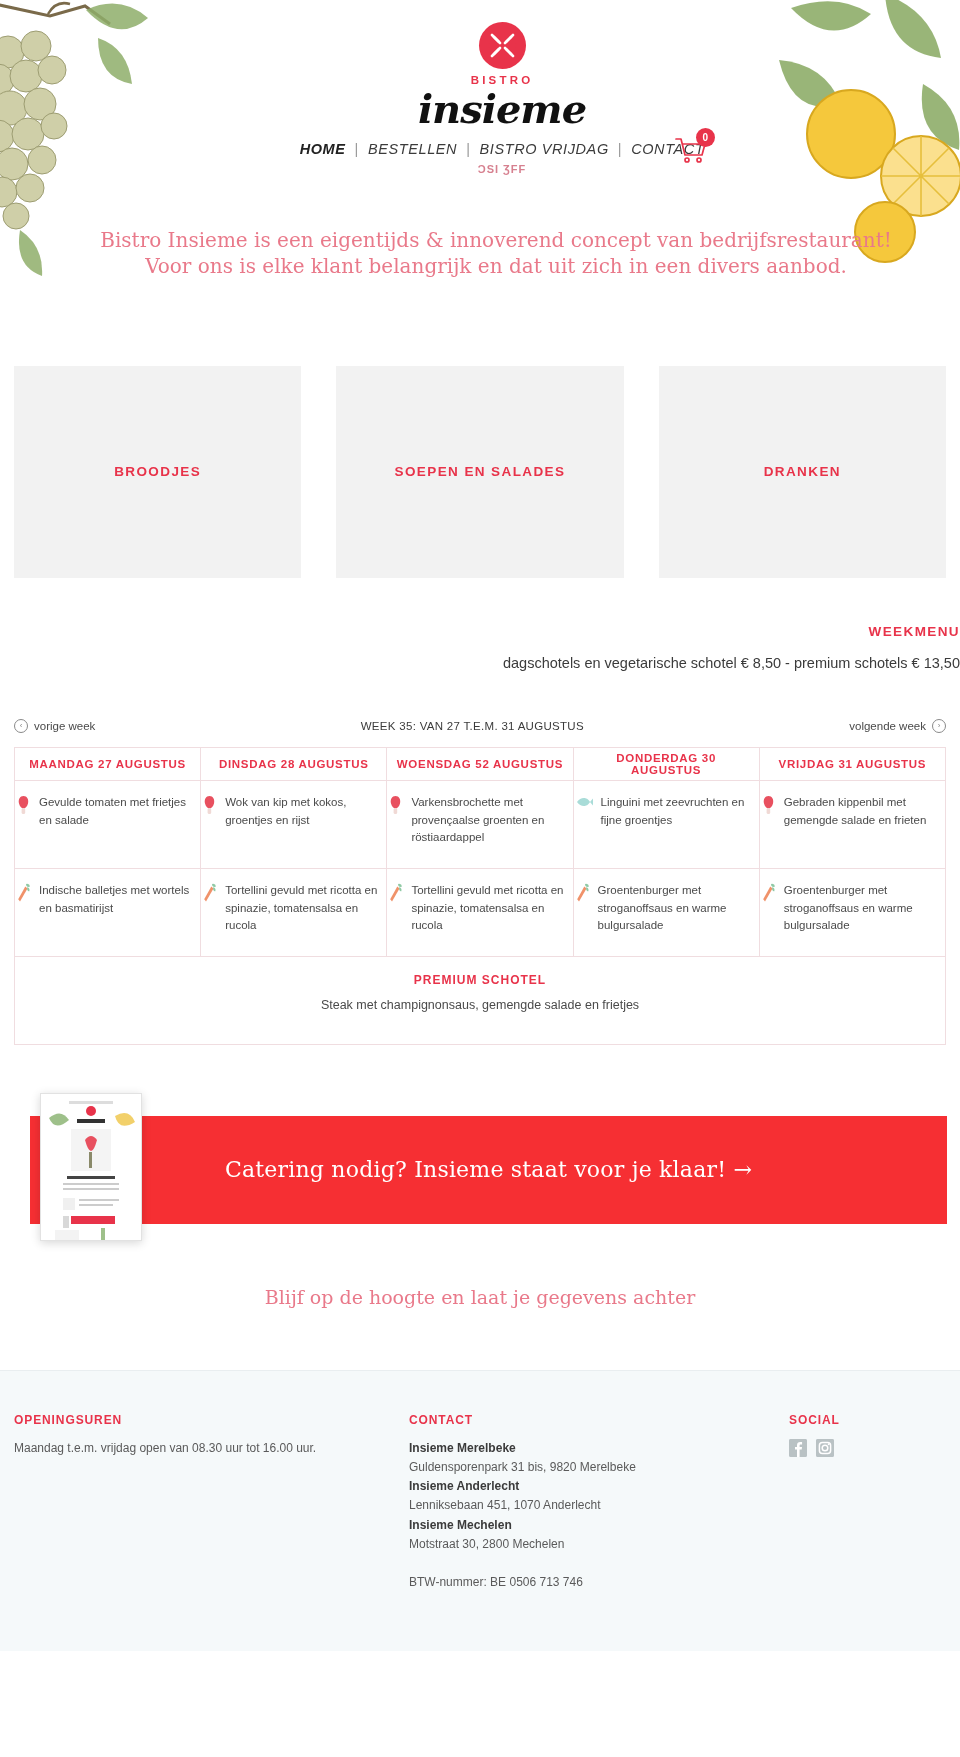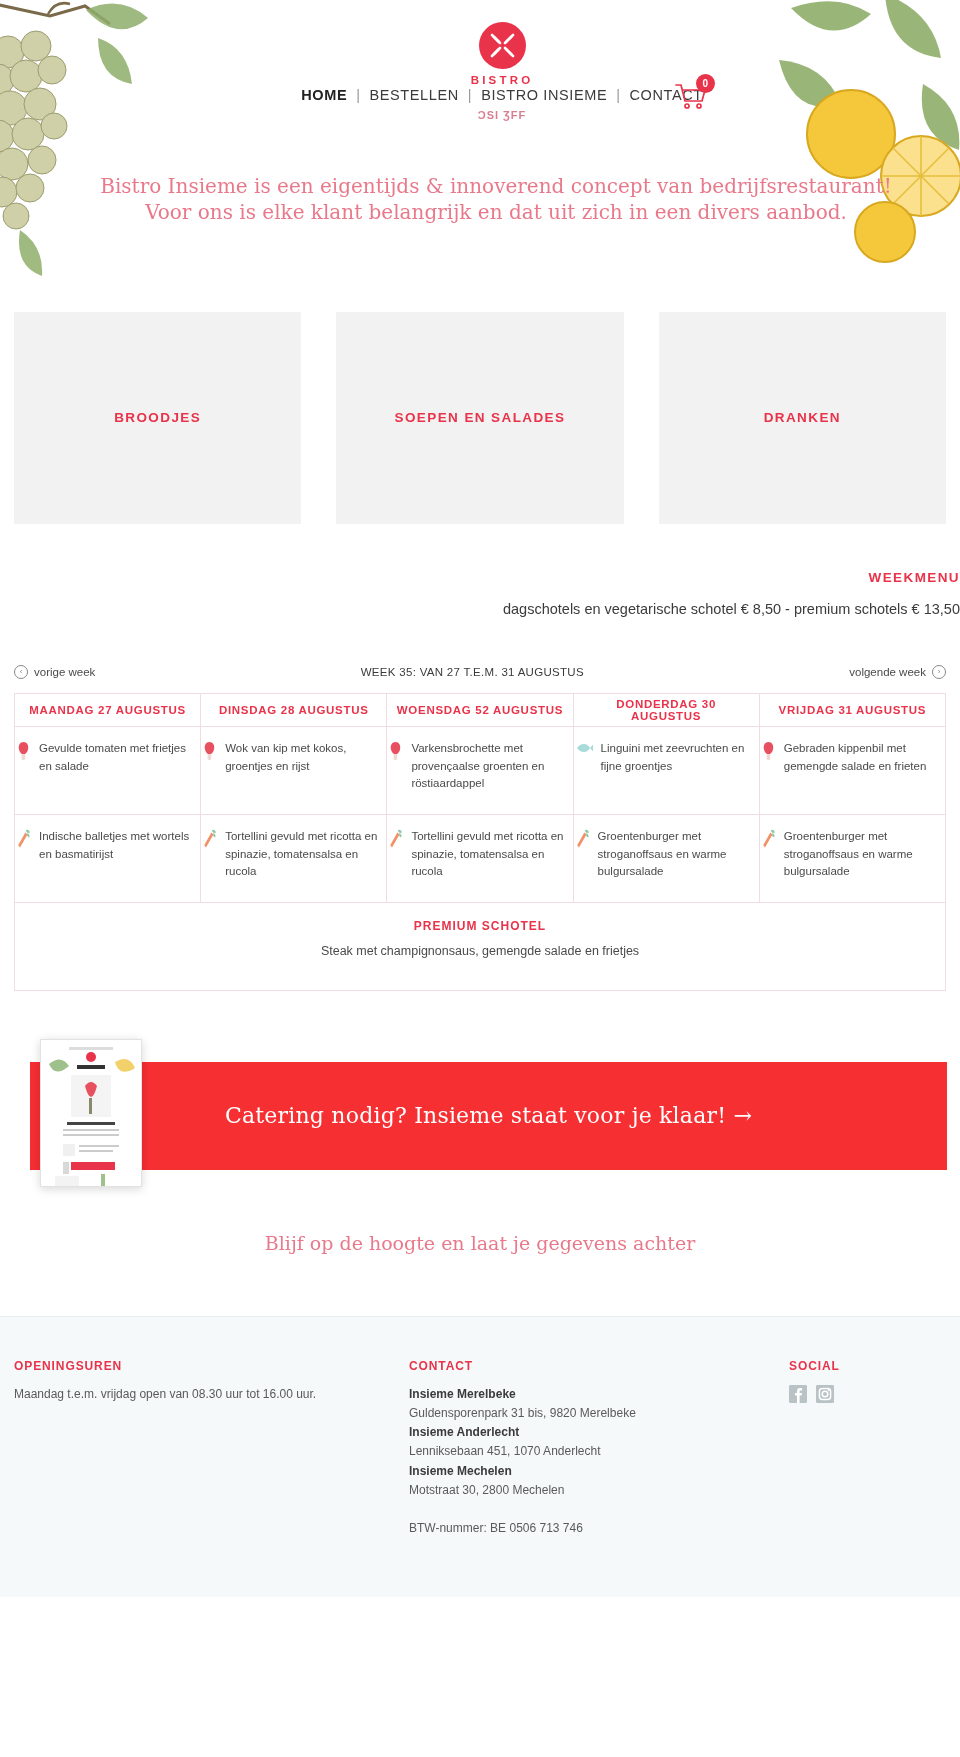--- a/index.html
+++ b/index.html
@@ -43,20 +43,21 @@
     margin-bottom: 10px;
   }
   .nav {
     display: flex; justify-content: center; align-items: center;
     gap: 0; font-size: 14.5px; letter-spacing: .6px;
     color: #3b3b3b; position: relative;
   }
   .nav a {
     color: #3b3b3b; text-decoration: none; padding: 0 9px;
     display: inline-block;
+    font-style: italic;
   }
   .nav a:first-child { font-weight: 700; color: #222; }
   .nav .divider { color: #9a9a9a; }
   .cart {
     position: absolute; right: 248px; top: -6px;
     width: 40px; height: 34px;
   }
   .cart-badge {
     position: absolute; right: -3px; top: -7px;
     width: 19px; height: 19px; border-radius: 50%;
@@ -242,27 +243,28 @@
     <svg width="29" height="29" viewBox="0 0 29 29">
       <g stroke="#fff" stroke-width="2.6" stroke-linecap="round">
         <path d="M4 4 L25 25 M25 4 L4 25"></path>
         <path d="M14.5 2 L14.5 27" stroke="#e8334a" stroke-width="5"></path>
         <path d="M2 14.5 L27 14.5" stroke="#e8334a" stroke-width="5"></path>
         <path d="M6 6 L12 12 M17 17 L23 23 M23 6 L17 12 M12 17 L6 23"></path>
       </g>
     </svg>
   </div>
   <div class="logo-bistro">BISTRO</div>
+  <div class="logo-word">insieme</div>
 
   <nav class="nav">
     <a>HOME</a>
     <span class="divider">|</span>
     <a>BESTELLEN</a>
     <span class="divider">|</span>
-    <a>BISTRO INSIEME</a>
+    <a>BISTRO VRIJDAG</a>
     <span class="divider">|</span>
     <a>CONTACT</a>
 
     <div class="cart">
       <svg width="36" height="30" viewBox="0 0 36 30">
         <g fill="none" stroke="#e8334a" stroke-width="1.7" stroke-linecap="round" stroke-linejoin="round">
           <path d="M2 4 L7 4 L11 20 L28 20 L31 9 L9 9"></path>
           <circle cx="13" cy="25" r="2"></circle>
           <circle cx="25" cy="25" r="2"></circle>
         </g>

